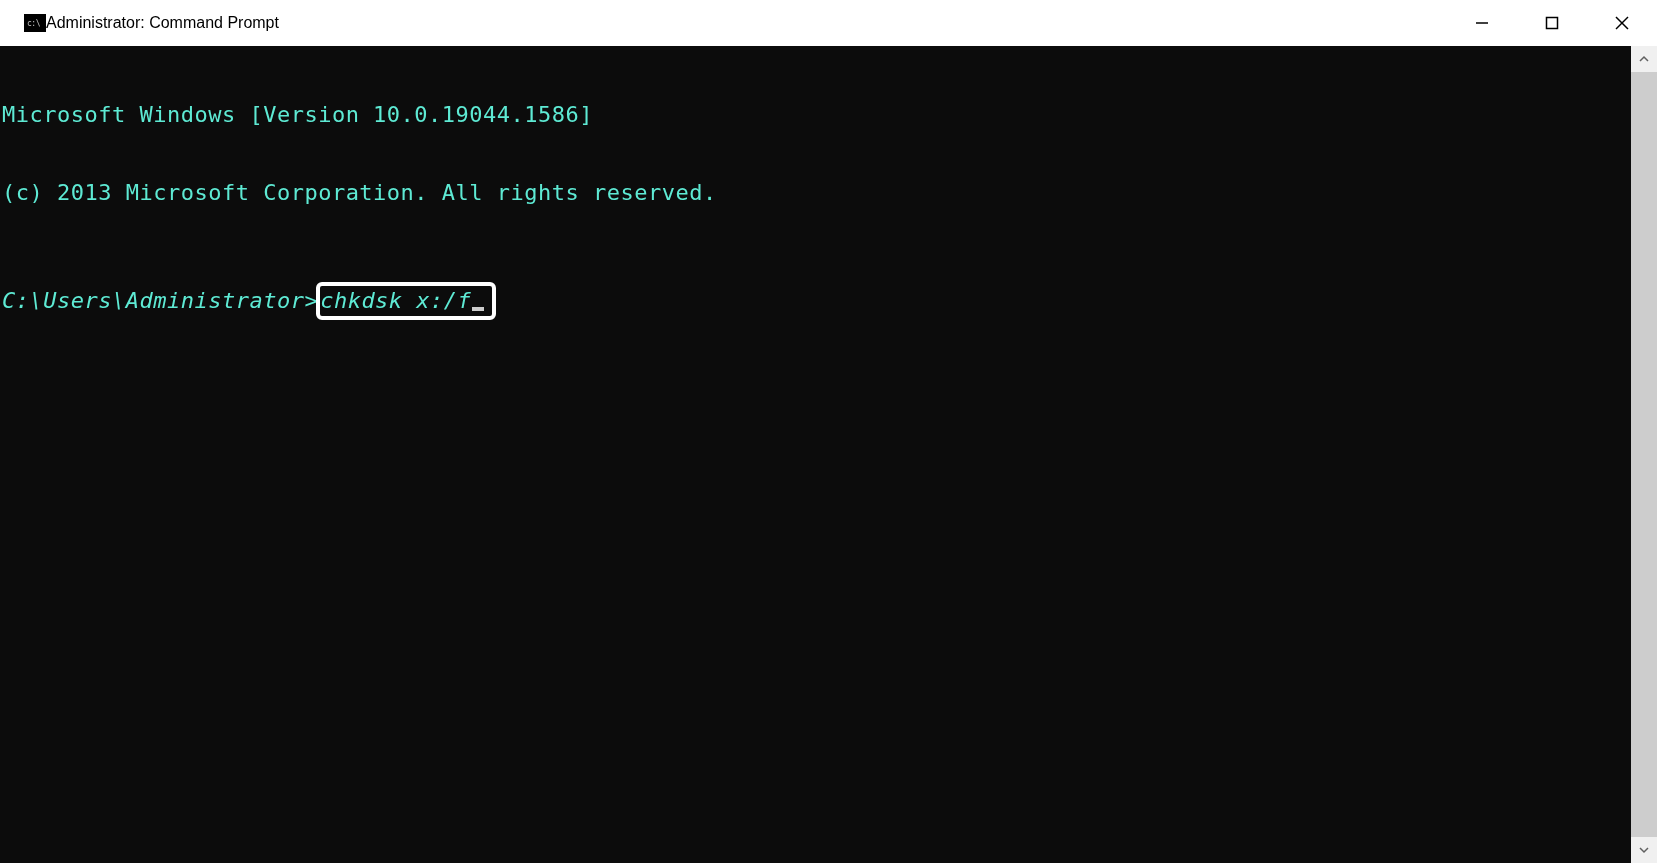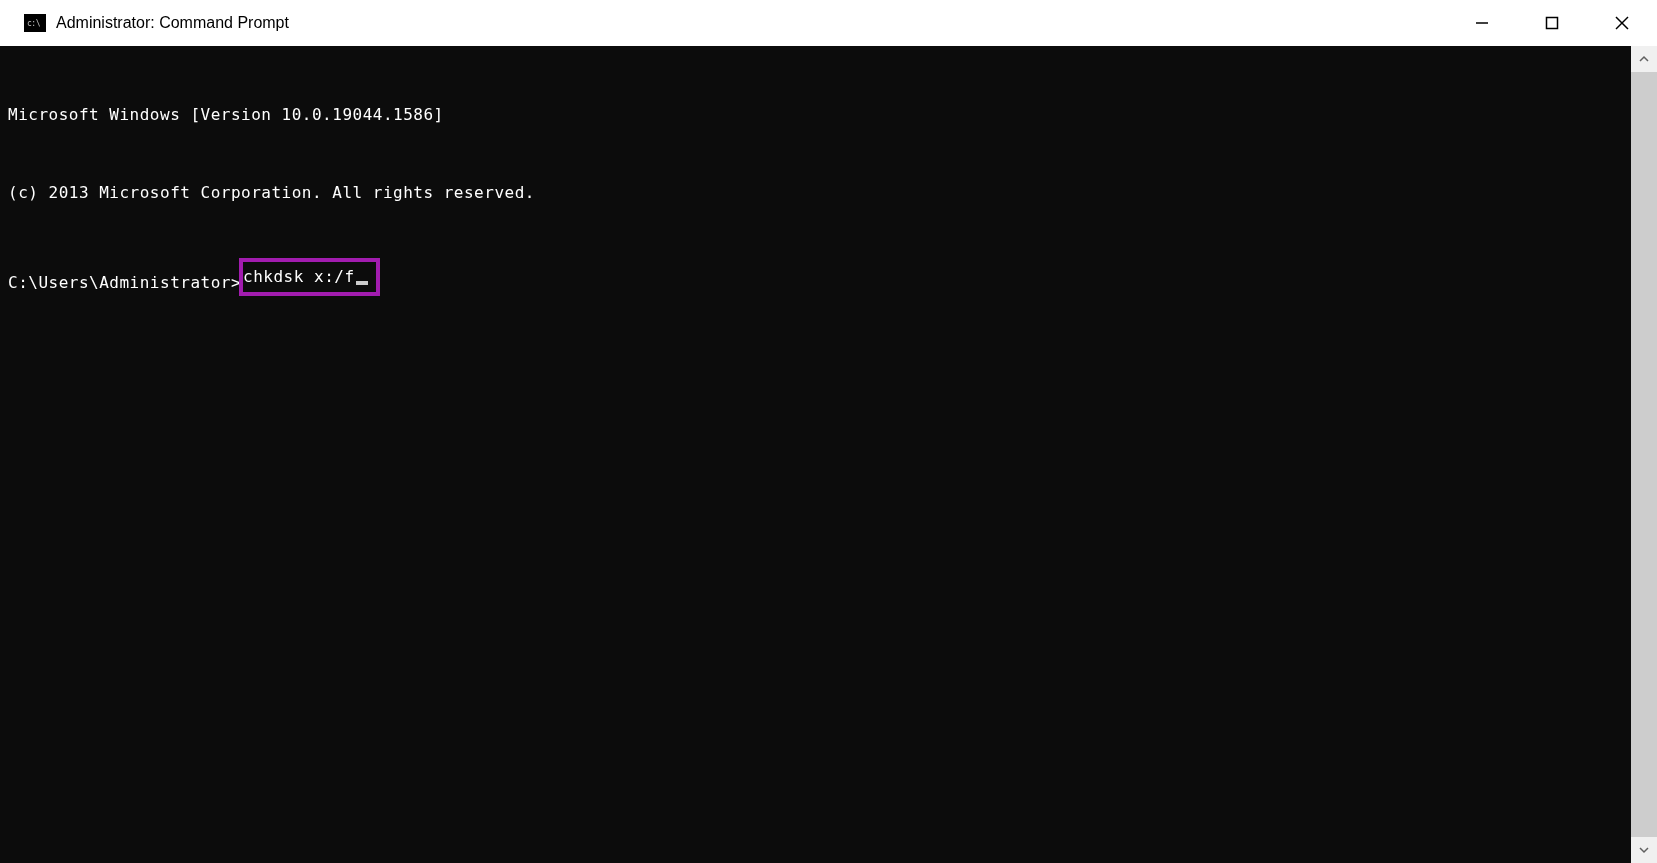--- a/index.html
+++ b/index.html
@@ -25,21 +25,20 @@
       height: 46px;
       background: #ffffff;
       display: flex;
       align-items: center;
       justify-content: space-between;
       padding-left: 10px;
     }
     .titlebar-left {
       display: flex;
       align-items: flex-start;
-      gap: 10px;
       padding-left: 14px;
     }
     .app-icon {
       width: 22px;
       height: 18px;
       background: #000000;
       position: relative;
       display: flex;
       align-items: center;
       justify-content: flex-start;
@@ -73,39 +72,41 @@
       height: 16px;
     }
     .content-wrap {
       flex: 1;
       display: flex;
       background: #0c0c0c;
     }
     .terminal {
       flex: 1;
       background: #0c0c0c;
-      color: #ffffff;
+      color: #5eead4;
       font-family: "NSimSun", "SimSun", "Consolas", monospace;
-      font-size: 16px;
+      font-size: 22px;
       line-height: 26px;
-      padding: 4px 8px;
+      padding: 4px 2px;
       white-space: pre;
       letter-spacing: 0.5px;
       overflow: hidden;
     }
     .terminal-line {
       display: block;
     }
     .prompt-line {
       display: flex;
-      align-items: flex-end;
+      align-items: center;
+      margin-top: 24px;
+      font-style: italic;
     }
     .highlight-box {
-      border: 4px solid #a21caf;
-      border-radius: 0;
+      border: 4px solid #ffffff;
+      border-radius: 6px;
       padding: 2px 8px 2px 0px;
       margin-left: -2px;
       display: inline-flex;
       align-items: baseline;
     }
     .cursor {
       display: inline-block;
       width: 12px;
       height: 4px;
       background: #cccccc;

